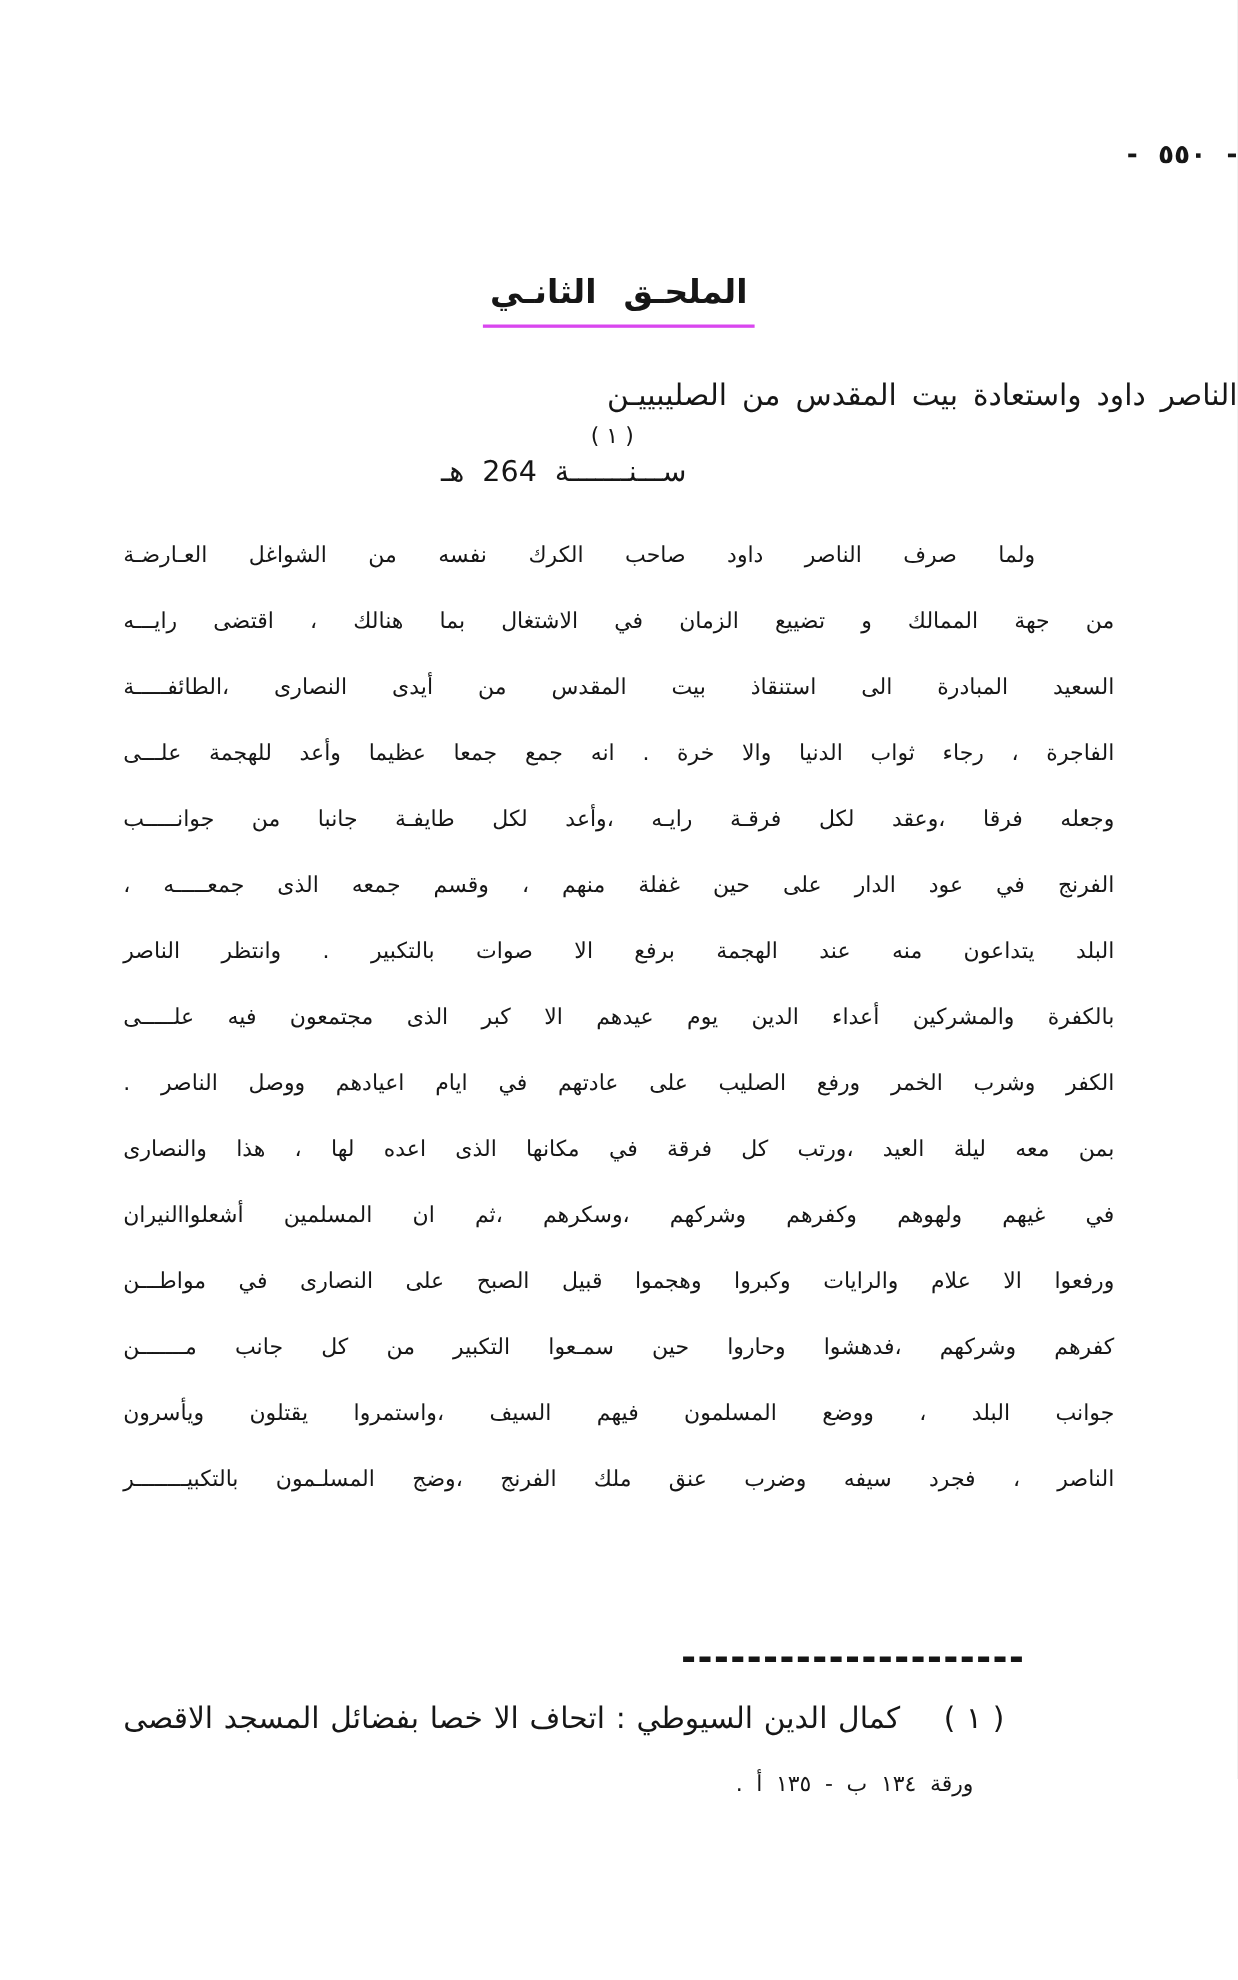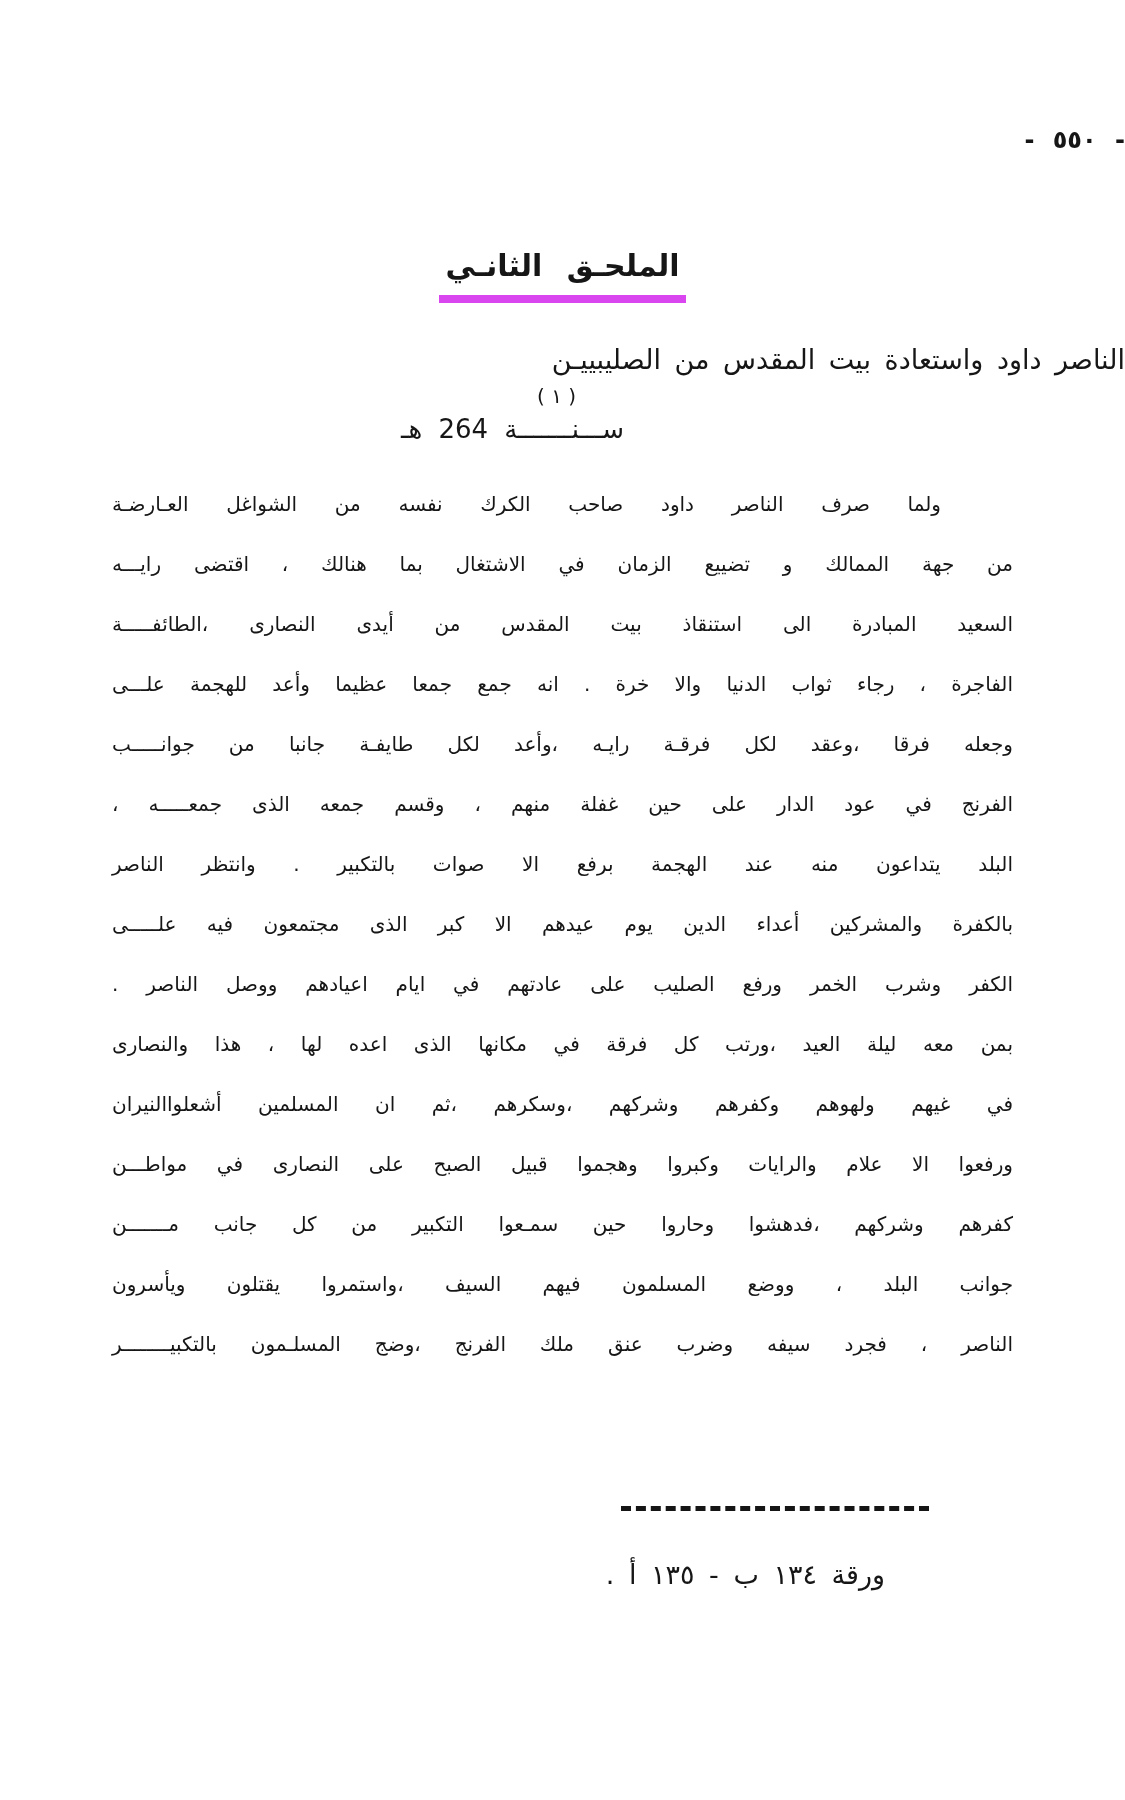--- a/index.html
+++ b/index.html
@@ -26,21 +26,21 @@
   .heading-wrap {
     position: absolute;
     top: 248px; left: 0; right: 0;
     text-align: center;
   }
   .heading {
     display: inline-block;
     font-size: 30px;
     font-weight: bold;
     padding: 0 6px 12px 6px;
-    border-bottom: 8px solid #d946ef;
+    border-bottom: 3px solid #d946ef;
     word-spacing: 14px;
   }
   .subtitle {
     position: absolute;
     top: 344px; left: 0; right: 0;
     text-align: right;
     font-size: 27px;
     word-spacing: 5px;
   }
   .year-wrap {
@@ -91,21 +91,21 @@
     line-height: 46px;
     text-align: justify;
     text-align-last: justify;
   }
   .fn-marker { margin-left: 30px; letter-spacing: 3px; }
   .fn-line2 {
     margin-top: 12px;
     padding-right: 128px;
     line-height: 46px;
     text-align: right;
-    font-size: 27px;
+    font-size: 20px;
     word-spacing: 6px;
   }
 </style>
 </head>
 <body>
 
 <div class="page">
 
   <div class="pagenum">- ٥٥٠ -</div>
 
@@ -136,16 +136,20 @@
     <p>في غيهم ولهوهم وكفرهم وشركهم ،وسكرهم ،ثم ان المسلمين أشعلواالنيران</p>
     <p>ورفعوا الا علام والرايات وكبروا وهجموا قبيل الصبح على النصارى في مواطـــن</p>
     <p>كفرهم وشركهم ،فدهشوا وحاروا حين سمـعوا التكبير من كل جانب مـــــــن</p>
     <p>جوانب البلد ، ووضع المسلمون فيهم السيف ،واستمروا يقتلون ويأسرون</p>
     <p>الناصر ، فجرد سيفه وضرب عنق ملك الفرنج ،وضج المسلـمون بالتكبيــــــــر</p>
   </div>
 
   <div class="fn-sep"></div>
 
   <div class="footnote">
+    <div class="fn-line1">
+      <span class="fn-marker">( ١ )</span>
+      <span class="fn-text">كمال الدين السيوطي : اتحاف الا خصا بفضائل المسجد الاقصى</span>
+    </div>
     <div class="fn-line2">ورقة ١٣٤ ب - ١٣٥ أ .</div>
   </div>
 
 </div>
 
 </body></html>

